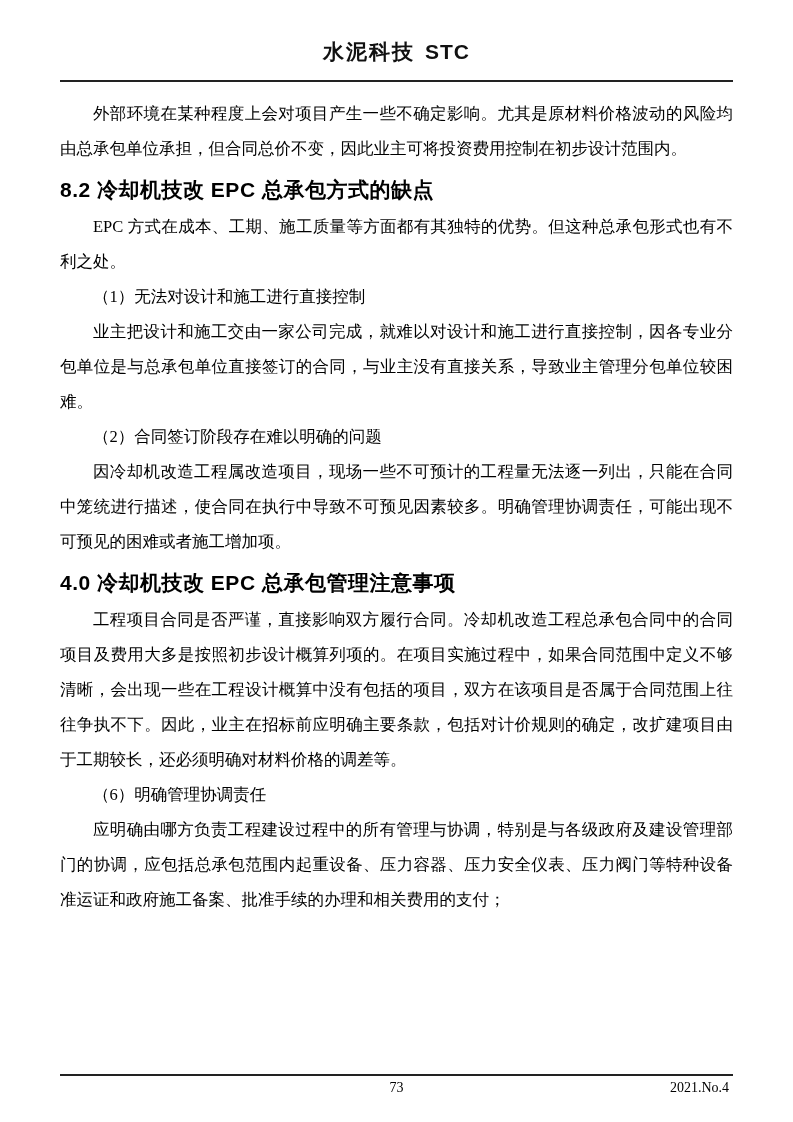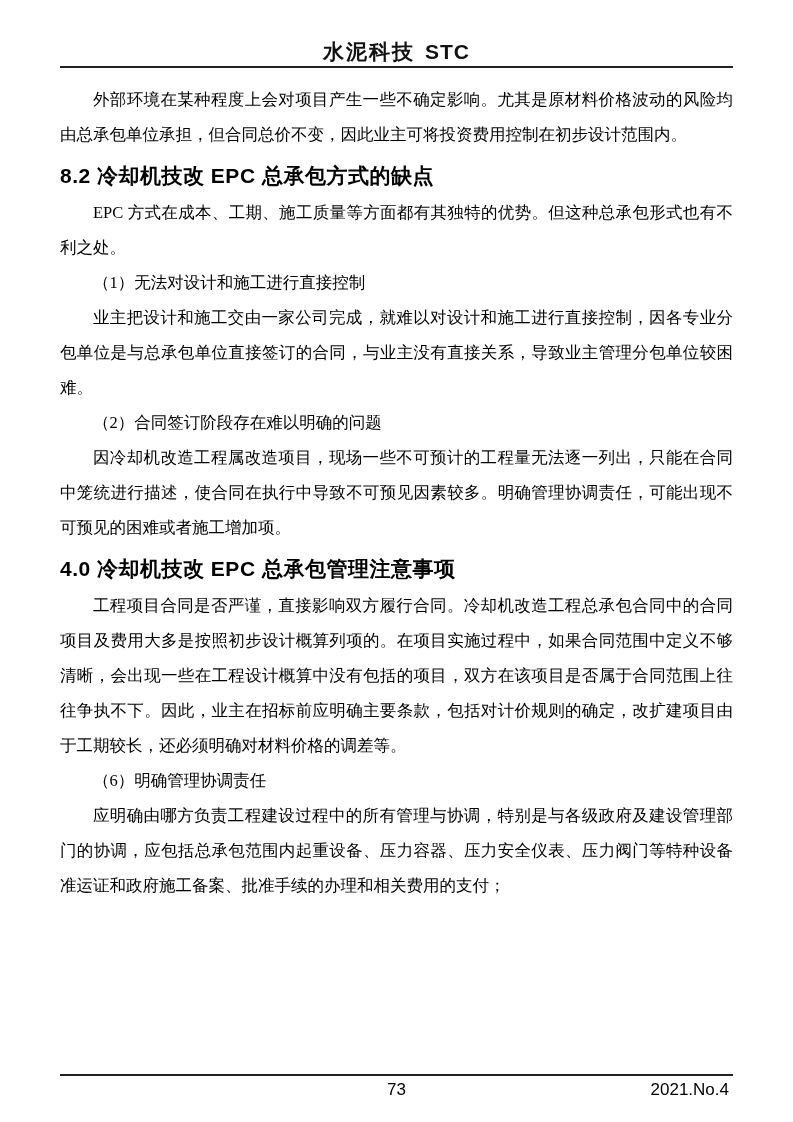--- a/index.html
+++ b/index.html
@@ -26,21 +26,21 @@
     width: 673px;
     height: 1046px;
   }
   .header {
     text-align: center;
     font-family: "Liberation Serif", "DejaVu Serif", serif;
     font-weight: bold;
     font-size: 21px;
     letter-spacing: 2px;
     color: #111;
-    padding-bottom: 0;
+    padding-bottom: 14px;
   }
   .header .stc {
     font-family: "Liberation Sans", sans-serif;
     font-weight: bold;
     letter-spacing: 1px;
     margin-left: 10px;
   }
   .rule-top {
     border: 0;
     border-top: 2px solid #222;
@@ -74,22 +74,22 @@
     bottom: 22px;
     height: 26px;
   }
   .footer-line {
     border-top: 2px solid #222;
     margin-bottom: 4px;
   }
   .footer-row {
     position: relative;
     height: 18px;
-    font-size: 17px;
-    font-family: Liberation Sans, sans-serif;
+    font-size: 14px;
+    font-family: Liberation Serif, serif;
     color: #000;
   }
   .footer-page {
     position: absolute;
     left: 50%;
     transform: translateX(-50%);
     top: 0;
   }
   .footer-issue {
     position: absolute;

